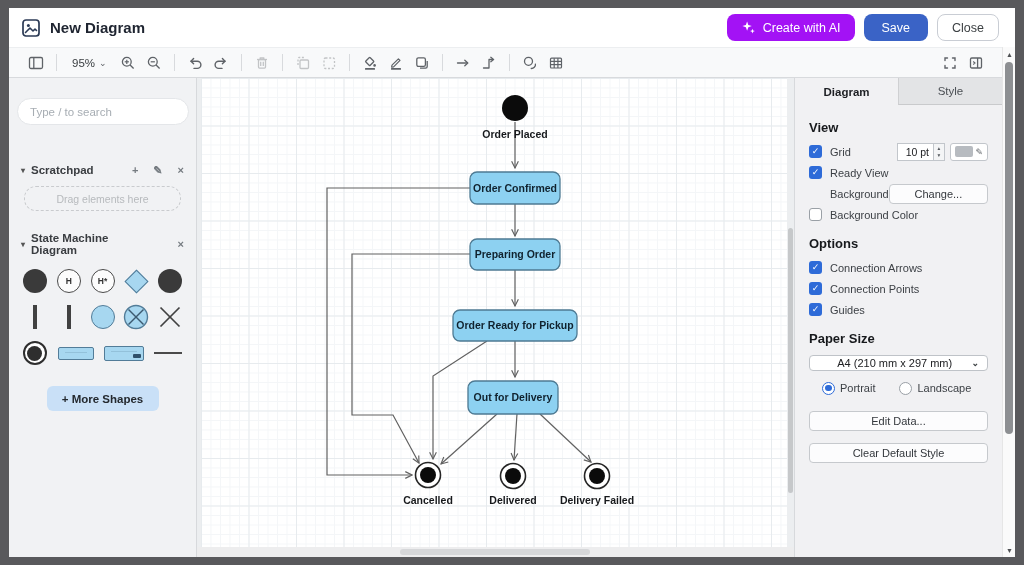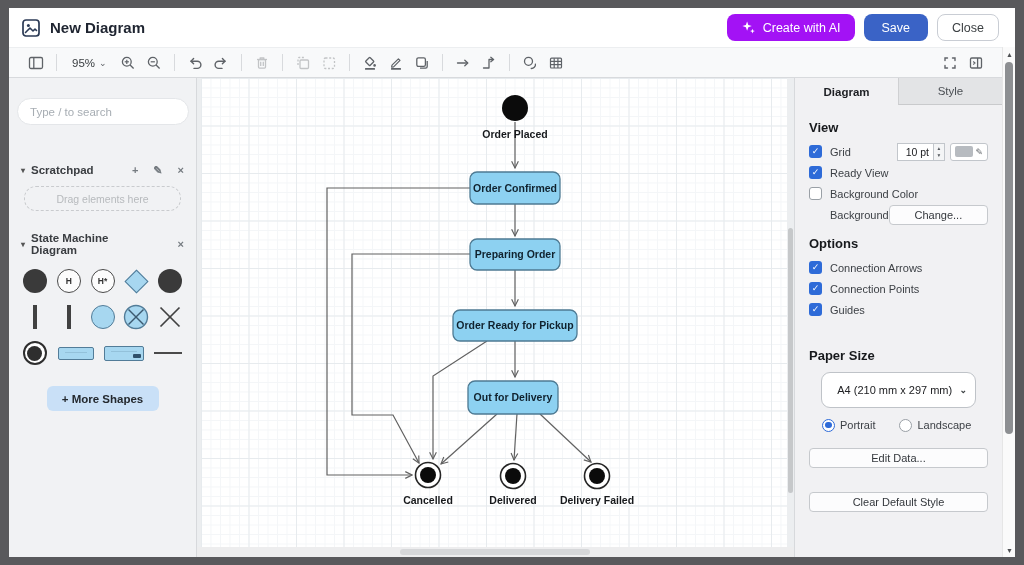--- a/index.html
+++ b/index.html
@@ -104,22 +104,22 @@
   .spinner { width:12px; height:18px; border:1px solid #c2c6cb; background:#f4f5f6; display:flex;
              flex-direction:column; align-items:center; justify-content:center; font-size:5.5px; color:#52565b;
              line-height:1.1; cursor:pointer; }
   .swatch { width:38px; height:18px; border:1px solid #c2c6cb; border-radius:3px; background:#fff;
             margin-left:5px; display:flex; align-items:center; justify-content:space-between; padding:0 4px; cursor:pointer; }
   .swatch .color { width:18px; height:11px; background:#b7bbc0; border-radius:2px; }
   .swatch .pen { font-size:9px; color:#5f6368; }
   .pbtn { height:20px; border:1px solid #c6c9cd; border-radius:4px; background:#fcfcfd;
           display:flex; align-items:center; justify-content:center; font-size:11px; color:#33373c; cursor:pointer; }
   .pbtn.change { width:120px; margin-left:auto; }
-  .pbtn.wide { width:100%; margin-top:24px; }
-  .pselect { height:36px; border:1px solid #bfc3c8; border-radius:9px; background:#fff; margin:3px 12px 6px;
+  .pbtn.wide { width:100%; margin-top:12px; }
+  .pselect { height:16px; border:1px solid #bfc3c8; border-radius:4px; background:#fff; margin:3px 0 6px;
              display:flex; align-items:center; font-size:11px; color:#202124; padding:0 8px; cursor:pointer; }
   .pselect .val { flex:1; text-align:center; }
   .pselect .chev { font-size:9px; color:#3c4043; font-weight:bold; }
   .radio-row { display:flex; align-items:center; height:22px; padding-left:13px; gap:5px; }
   .radio { width:13px; height:13px; border-radius:50%; background:#fff; border:1px solid #9aa0a6;
            display:flex; align-items:center; justify-content:center; cursor:pointer; }
   .radio.sel { border:1.6px solid #2e6bd8; }
   .radio.sel .d { width:6.5px; height:6.5px; border-radius:50%; background:#2e6bd8; }
   .radio-gap { width:14px; }
   
@@ -480,31 +480,31 @@
         </div>
 
         <div class="prow">
           <span class="cb on">
               <span>✓</span>
             </span>
           <span class="plabel">Ready View</span>
         </div>
 
         <div class="prow">
-          <span class="cb off"></span>
-          <span class="plabel">Background Color</span>
-        </div>
-
-        <div class="prow">
           <span class="plabel indent">Background</span>
           <span class="pbtn change">
             <span>Change...</span>
           </span>
         </div>
 
+        <div class="prow">
+          <span class="cb off"></span>
+          <span class="plabel">Background Color</span>
+        </div>
+
 
         <div class="ptitle" style="margin-top:11px;">Options</div>
 
         <div class="prow">
           <span class="cb on">
               <span>✓</span>
             </span>
           <span class="plabel">Connection Arrows</span>
         </div>
         <div class="prow">
@@ -513,21 +513,21 @@
             </span>
           <span class="plabel">Connection Points</span>
         </div>
         <div class="prow">
           <span class="cb on">
               <span>✓</span>
             </span>
           <span class="plabel">Guides</span>
         </div>
 
-        <div class="ptitle" style="margin-top:28px;">Paper Size</div>
+        <div class="ptitle" style="margin-top:11px;">Paper Size</div>
 
         <div class="pselect">
           <span class="val">A4 (210 mm x 297 mm)</span>
           <span class="chev">⌄</span>
         </div>
 
         <div class="radio-row">
           <span class="radio sel">
               <span class="d"></span>
             </span>

